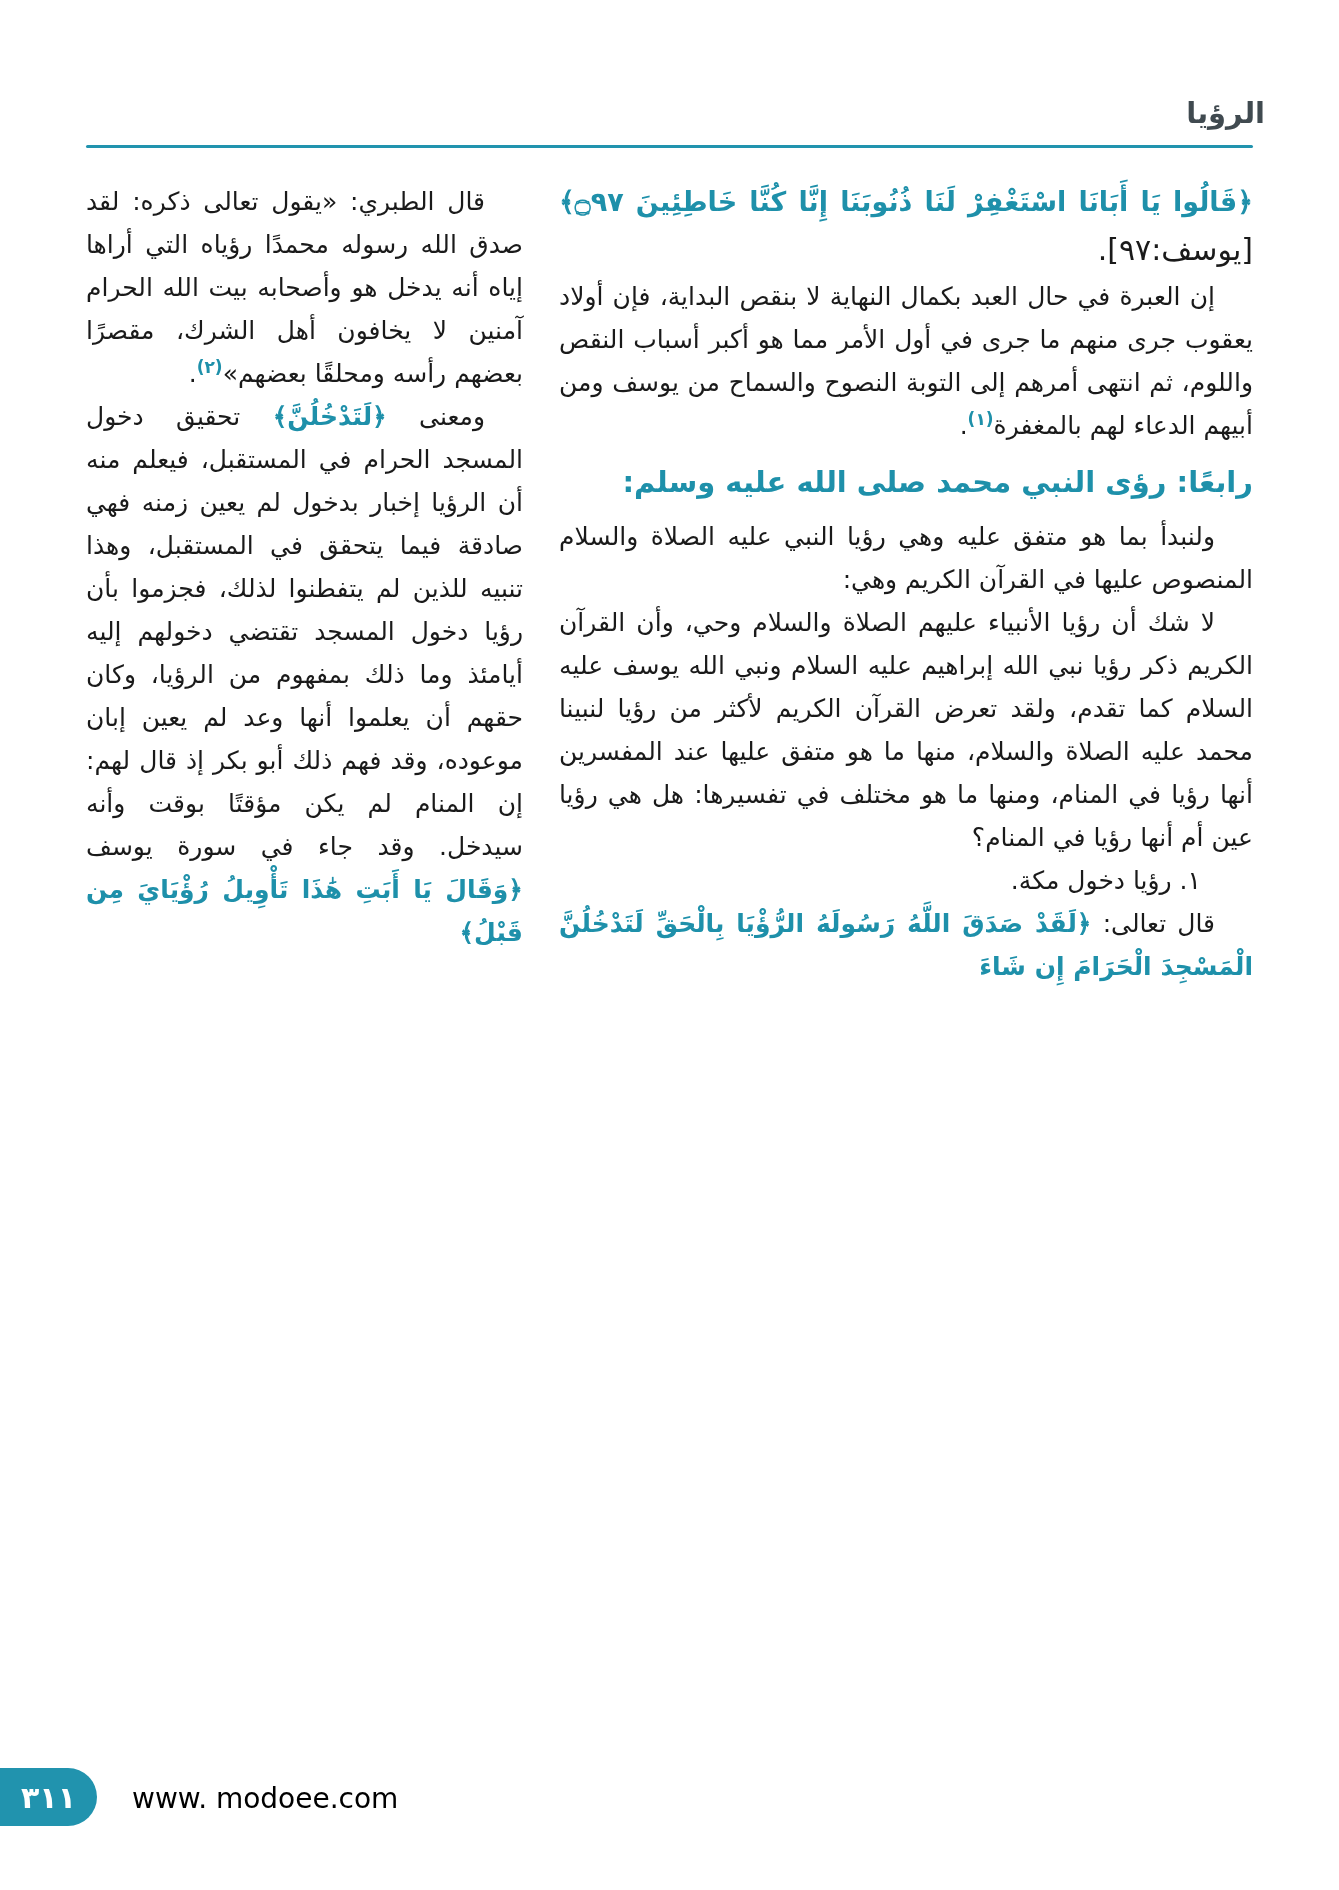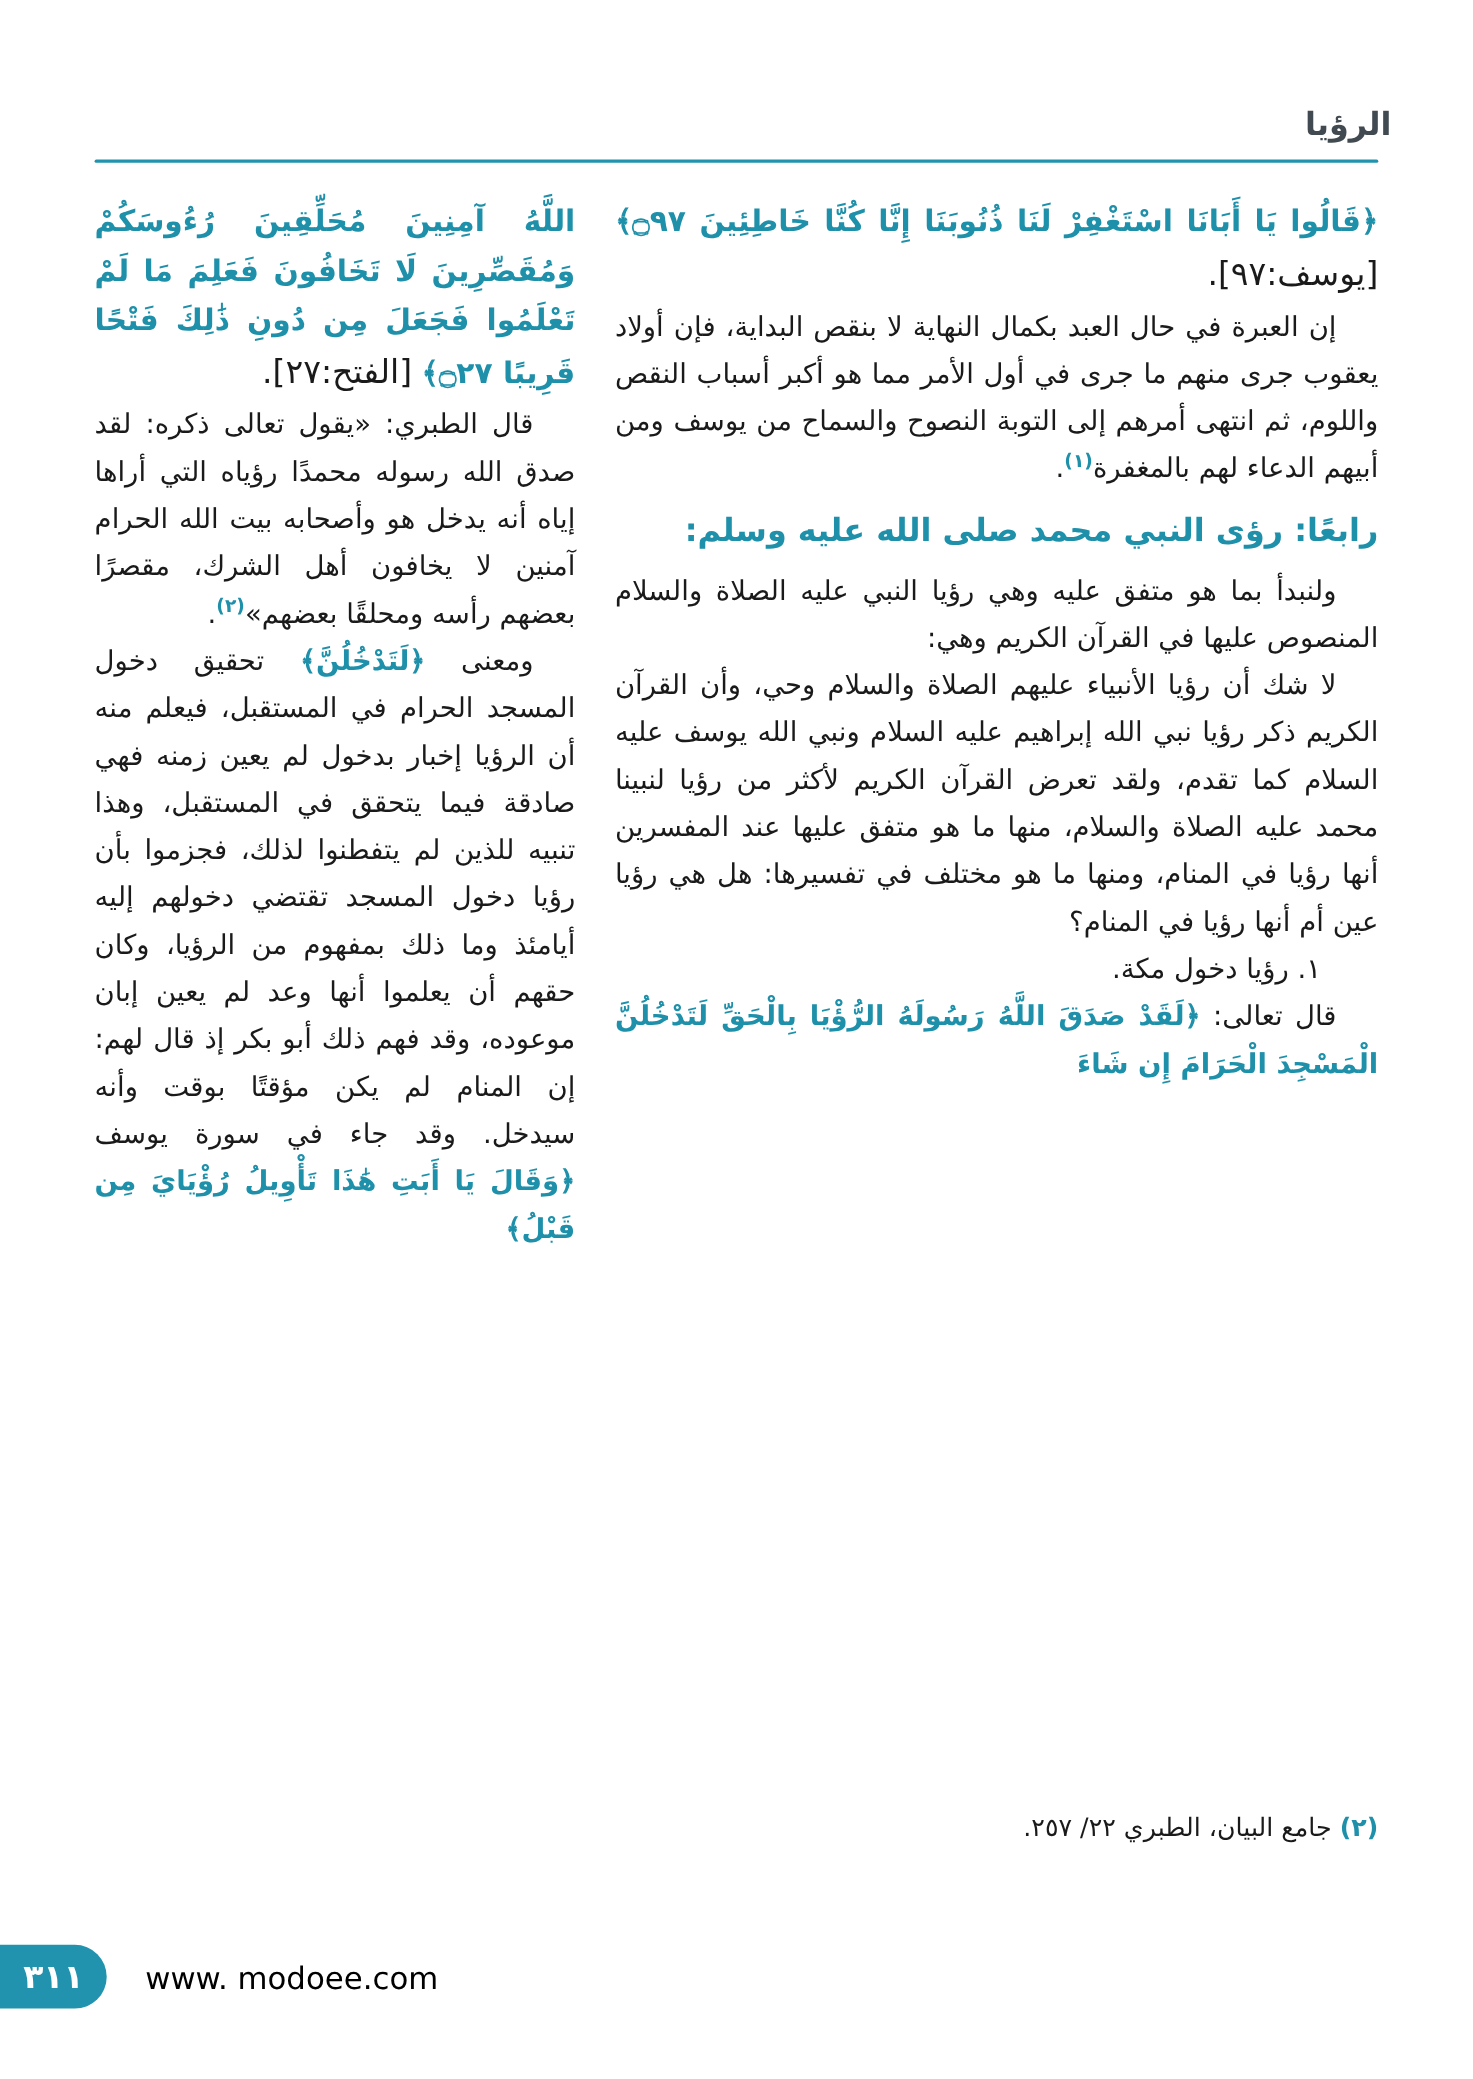--- a/index.html
+++ b/index.html
@@ -96,39 +96,31 @@
       <p class="body-p">ولنبدأ بما هو متفق عليه وهي رؤيا النبي عليه الصلاة والسلام المنصوص عليها في القرآن الكريم وهي:</p>
       <p class="body-p">لا شك أن رؤيا الأنبياء عليهم الصلاة والسلام وحي، وأن القرآن الكريم ذكر رؤيا نبي الله إبراهيم عليه السلام ونبي الله يوسف عليه السلام كما تقدم، ولقد تعرض القرآن الكريم لأكثر من رؤيا لنبينا محمد عليه الصلاة والسلام، منها ما هو متفق عليها عند المفسرين أنها رؤيا في المنام، ومنها ما هو مختلف في تفسيرها: هل هي رؤيا عين أم أنها رؤيا في المنام؟</p>
       <p class="body-p list-item">١. رؤيا دخول مكة.</p>
       <p class="body-p">
         <span>قال تعالى:</span>
         <span class="verse-inline">﴿لَقَدْ صَدَقَ اللَّهُ رَسُولَهُ الرُّؤْيَا بِالْحَقِّ لَتَدْخُلُنَّ الْمَسْجِدَ الْحَرَامَ إِن شَاءَ</span>
       </p>
     </section>
 
     <section class="col col-left">
-      <p class="verse-p">
-        <span class="verse-text">اللَّهُ آمِنِينَ مُحَلِّقِينَ رُءُوسَكُمْ وَمُقَصِّرِينَ لَا تَخَافُونَ فَعَلِمَ مَا لَمْ تَعْلَمُوا فَجَعَلَ مِن دُونِ ذَٰلِكَ فَتْحًا قَرِيبًا ۝٢٧﴾</span>
-        <span class="verse-ref">[الفتح:٢٧].</span>
-      </p>
       <p class="body-p">
         <span>قال الطبري: «يقول تعالى ذكره: لقد صدق الله رسوله محمدًا رؤياه التي أراها إياه أنه يدخل هو وأصحابه بيت الله الحرام آمنين لا يخافون أهل الشرك، مقصرًا بعضهم رأسه ومحلقًا بعضهم»</span><span class="fn-marker">(٢)</span><span>.</span>
       </p>
       <p class="body-p">
         <span>ومعنى</span>
         <span class="verse-inline">﴿لَتَدْخُلُنَّ﴾</span>
         <span>تحقيق دخول المسجد الحرام في المستقبل، فيعلم منه أن الرؤيا إخبار بدخول لم يعين زمنه فهي صادقة فيما يتحقق في المستقبل، وهذا تنبيه للذين لم يتفطنوا لذلك، فجزموا بأن رؤيا دخول المسجد تقتضي دخولهم إليه أيامئذ وما ذلك بمفهوم من الرؤيا، وكان حقهم أن يعلموا أنها وعد لم يعين إبان موعوده، وقد فهم ذلك أبو بكر إذ قال لهم: إن المنام لم يكن مؤقتًا بوقت وأنه سيدخل. وقد جاء في سورة يوسف</span>
         <span class="verse-inline">﴿وَقَالَ يَا أَبَتِ هَٰذَا تَأْوِيلُ رُؤْيَايَ مِن قَبْلُ﴾</span>
       </p>
     </section>
   </div>
 
   <div class="footnotes">
-    <div class="footnote fn-left">
-      <span class="fn-num">(٢)</span>
-      <span>جامع البيان، الطبري ٢٢/ ٢٥٧.</span>
-    </div>
   </div>
 
   <div class="page-number-pill">٣١١</div>
   <a class="website">www. modoee.com</a>
 
 </div>
 
 </body></html>

